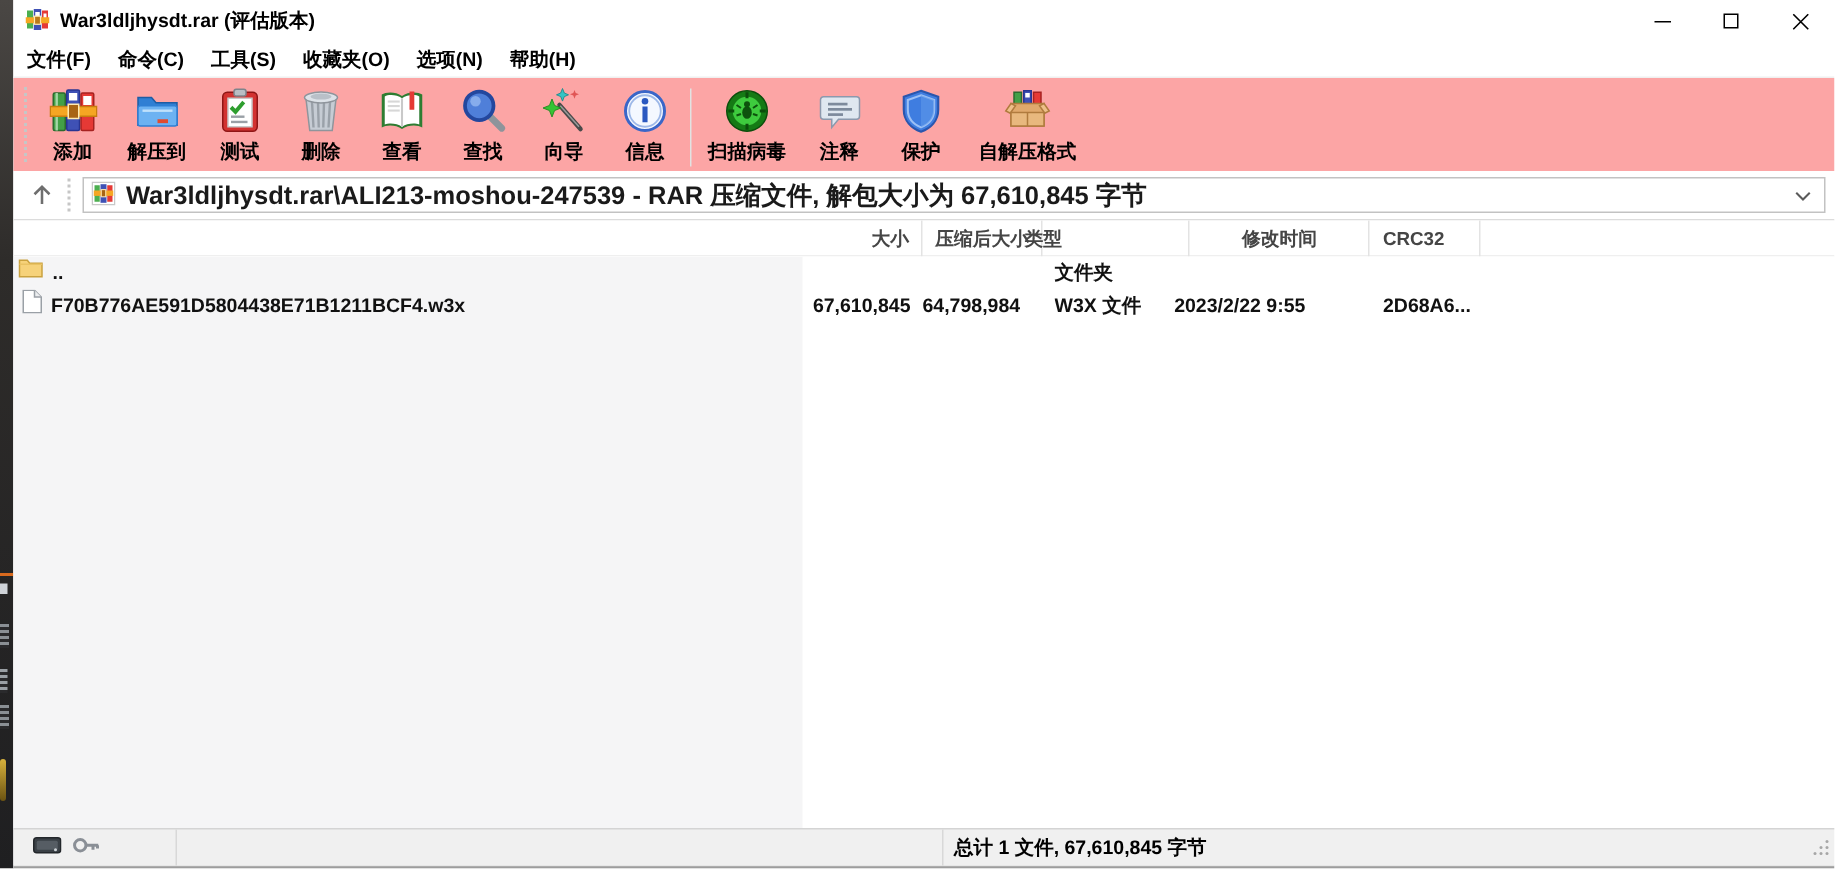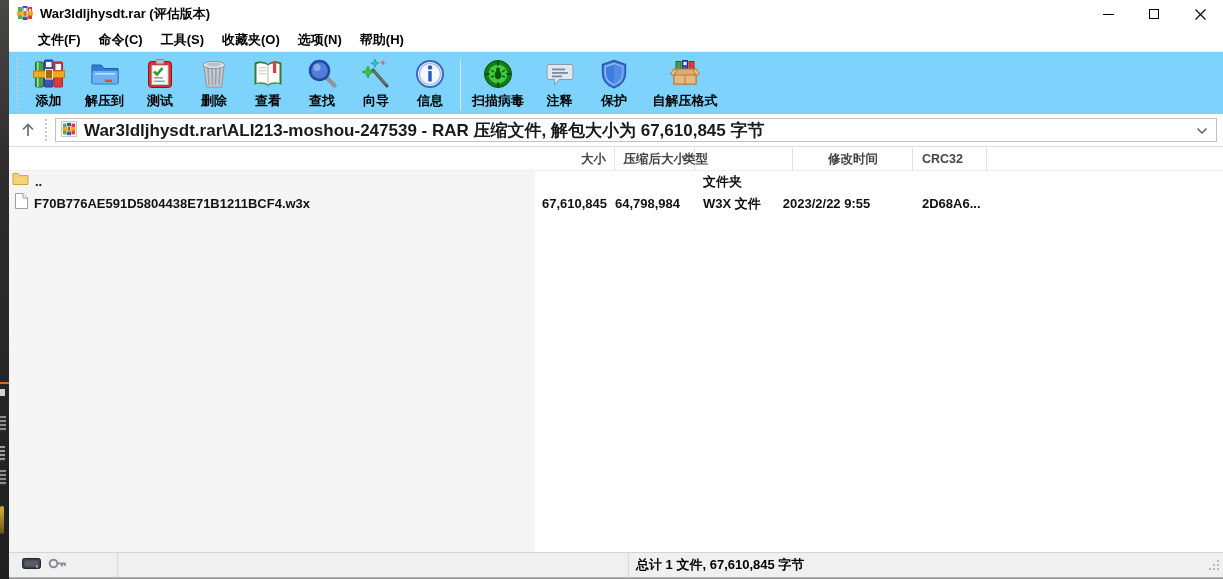--- a/index.html
+++ b/index.html
@@ -16,26 +16,26 @@
 
   
   .titlebar { height:28px; display:flex; align-items:center; padding-left:8px; background:#fff; flex:none; }
   .titlebar .title { margin-left:7px; font-size:13px; color:#000; }
   .win-controls { margin-left:auto; display:flex; height:100%; }
   .win-btn { width:46px; height:100%; display:flex; align-items:center; justify-content:center; }
   .min-glyph { width:11px; height:1px; background:#000; display:block; }
   .max-glyph { width:10px; height:10px; border:1px solid #000; display:block; }
 
   
-  .menubar { height:24px; display:flex; align-items:center; padding-left:20px; background:#fff;
+  .menubar { height:24px; display:flex; align-items:center; padding-left:0; background:#fff;
     border-bottom:1px solid #f0f0f0; flex:none; }
   .menu-item { padding:3px 9px; font-size:13px; color:#000; }
 
   
-  .toolbar { height:62px; display:flex; align-items:center; padding-left:4px; background:#7dd3fc; flex:none; }
+  .toolbar { height:62px; display:flex; align-items:center; padding-left:4px; background:#fca5a5; flex:none; }
   .gripper { border-left:2px dotted #c6c6c6; align-self:center; }
   .toolbar .gripper { height:50px; margin:0 3px; }
   .tb-btn { display:flex; flex-direction:column; align-items:center; padding-top:5px; height:62px; }
   .tb-btn .ico { width:33px; height:33px; display:flex; align-items:center; justify-content:center; }
   .tb-btn .lbl { font-size:13px; margin-top:2px; white-space:nowrap; color:#000; }
   .tb-sep { width:1px; height:52px; background:#e2e2e2; margin:4px 3px 0 3px; }
 
   
   .addressbar { height:33px; display:flex; align-items:center; padding:0 6px 0 4px;
     border-bottom:1px solid #dcdcdc; background:#fff; flex:none; }

